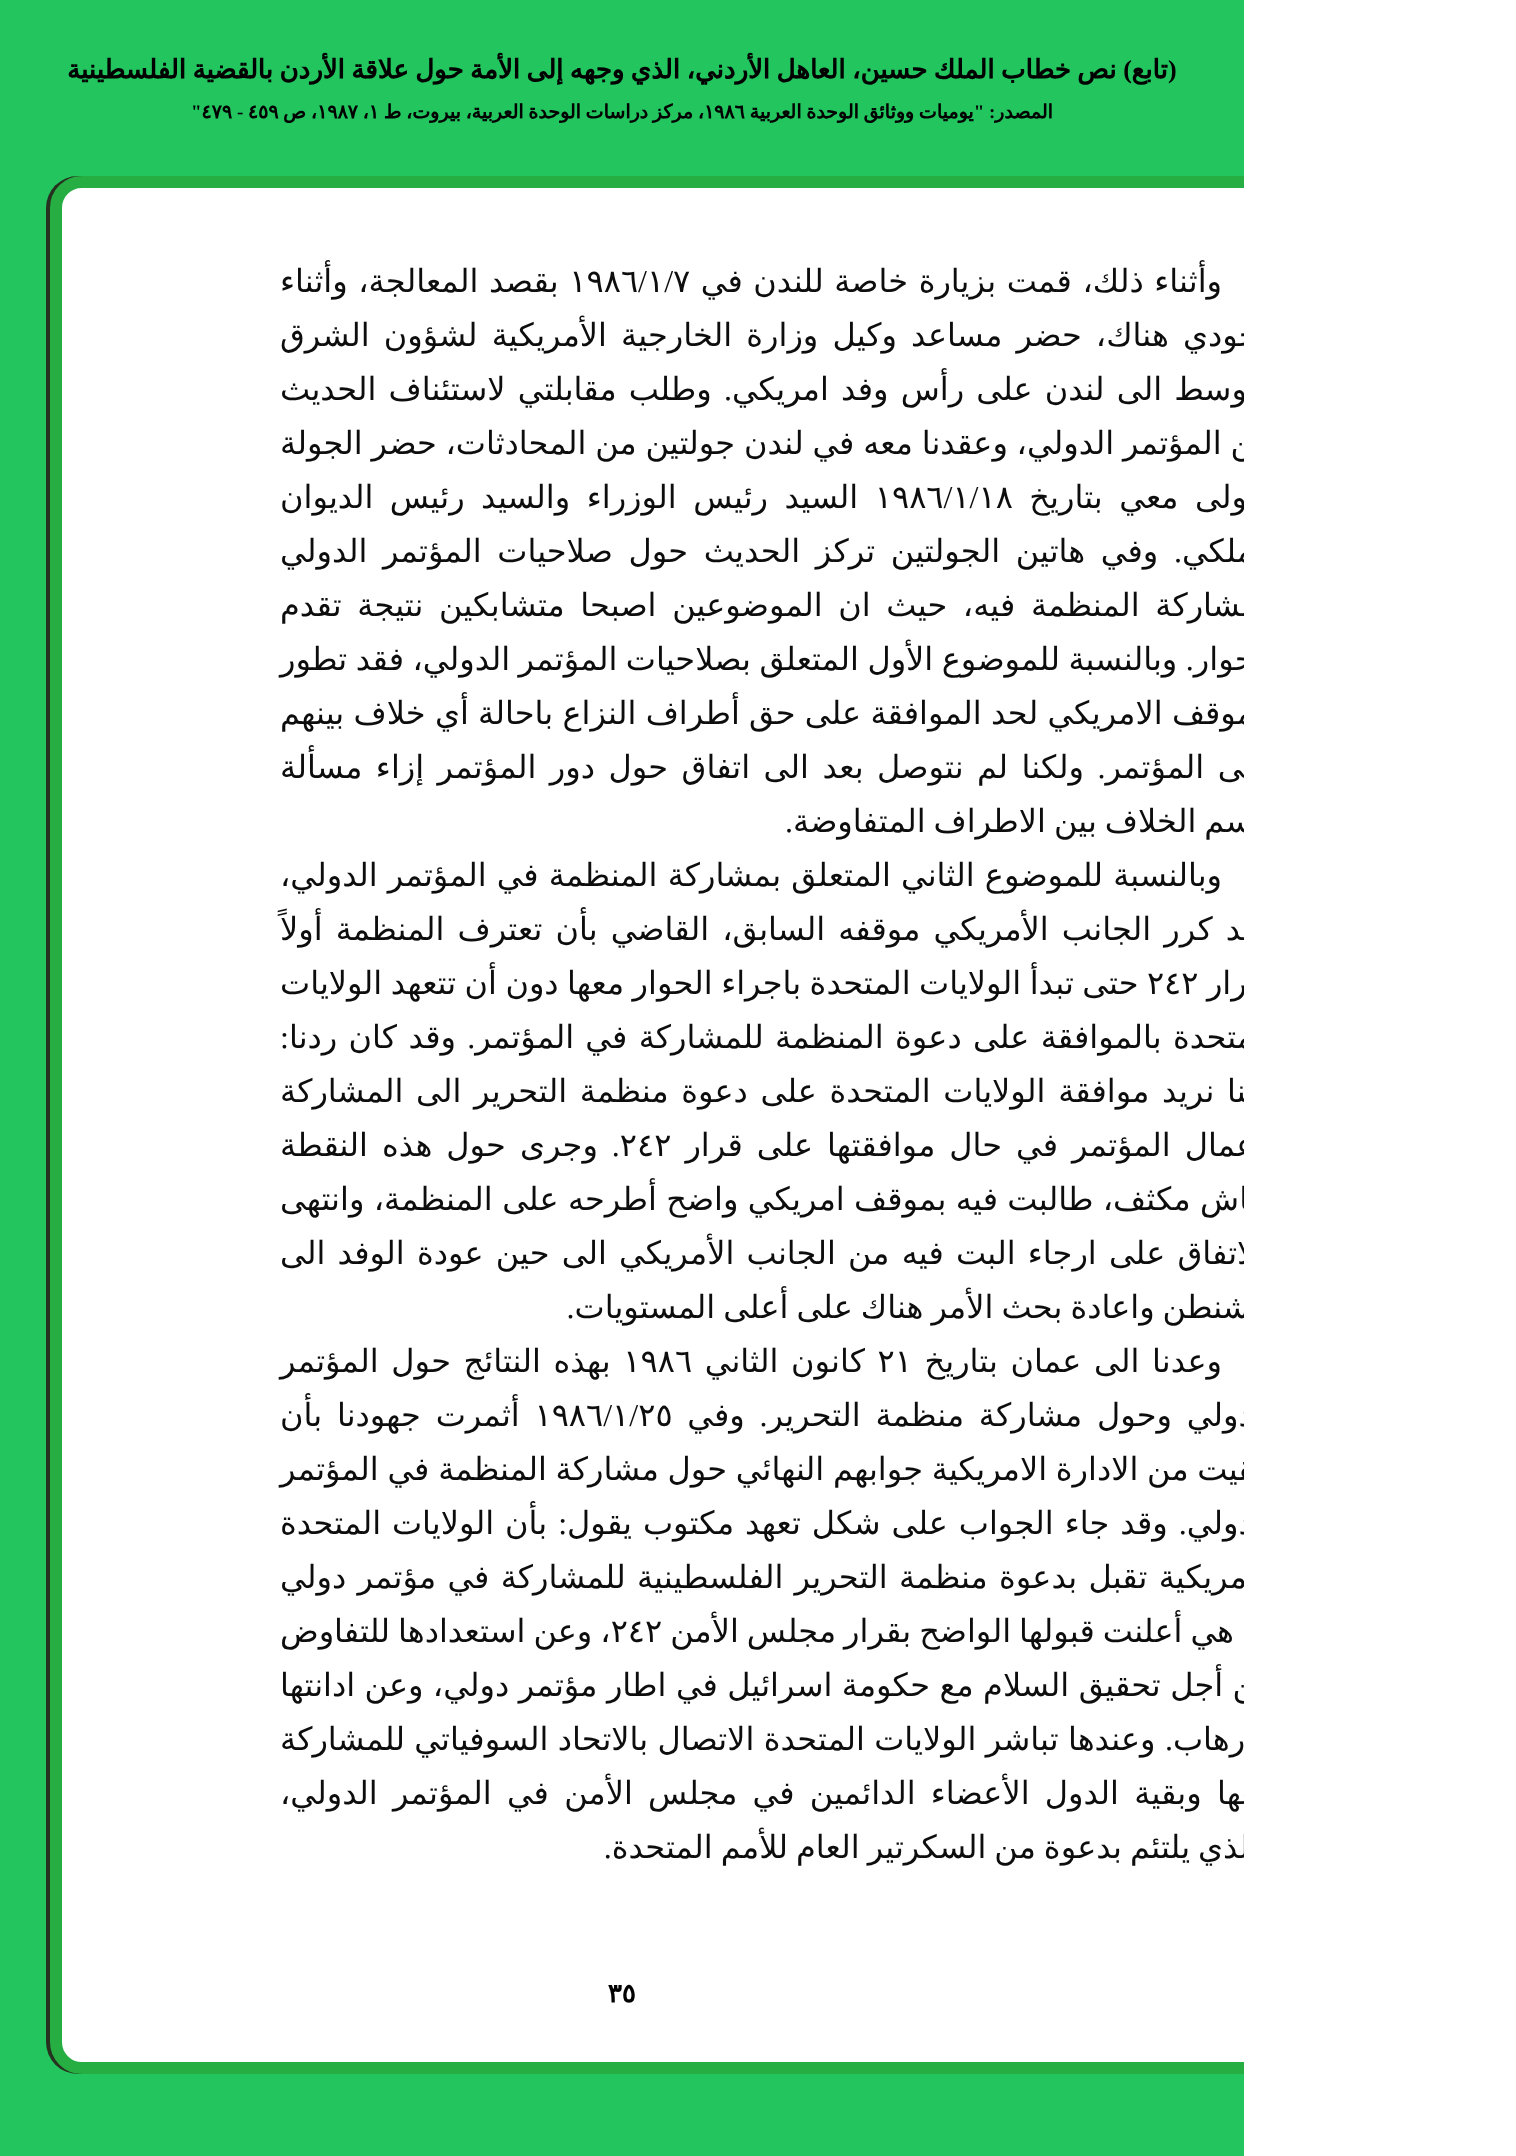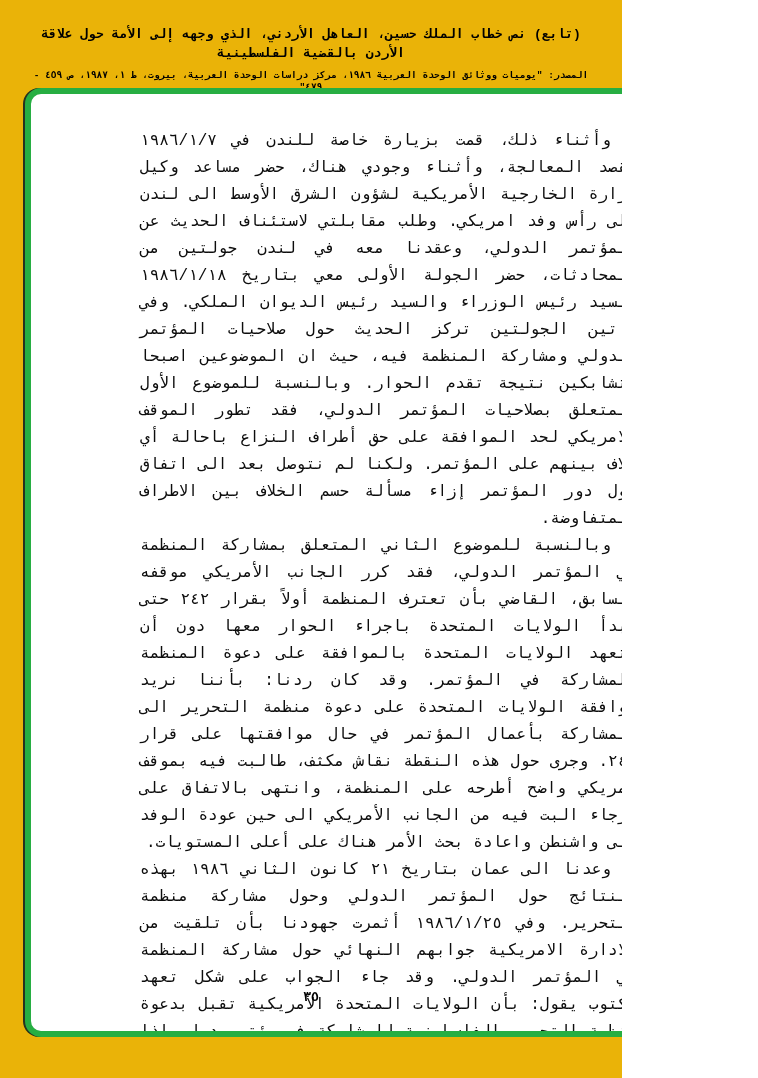--- a/index.html
+++ b/index.html
@@ -4,23 +4,23 @@
 <style>
   html, body {
     margin: 0;
     padding: 0;
     background: #ffffff;
   }
   .page {
     position: relative;
     width: 622px;
     height: 1078px;
-    background: #eab308;
+    background: #22c55e;
     overflow: hidden;
-    font-family: Liberation Mono, monospace;
+    font-family: Liberation Serif, serif;
     color: #111111;
   }
   .rtl {
     direction: rtl;
     unicode-bidi: embed;
   }
   .doc-header {
     position: absolute;
     top: 26px;
     left: 20px;

